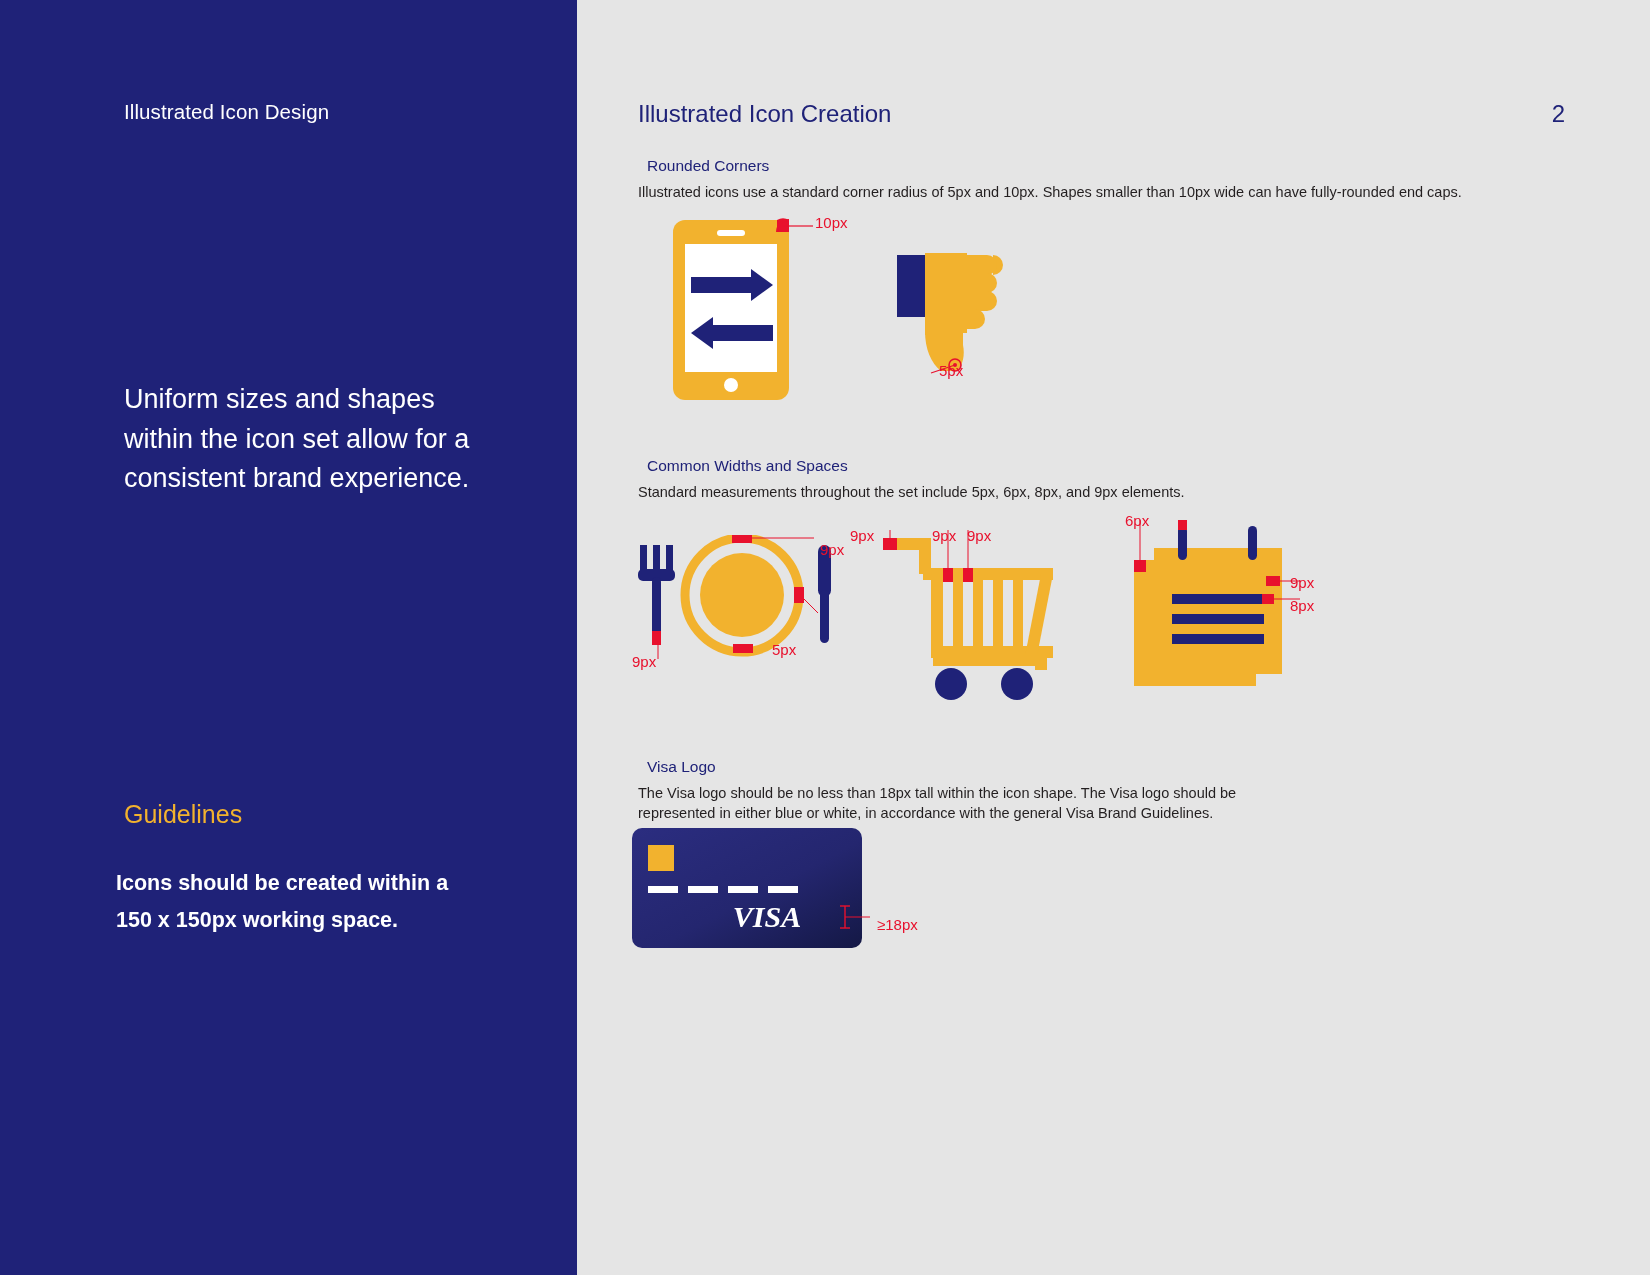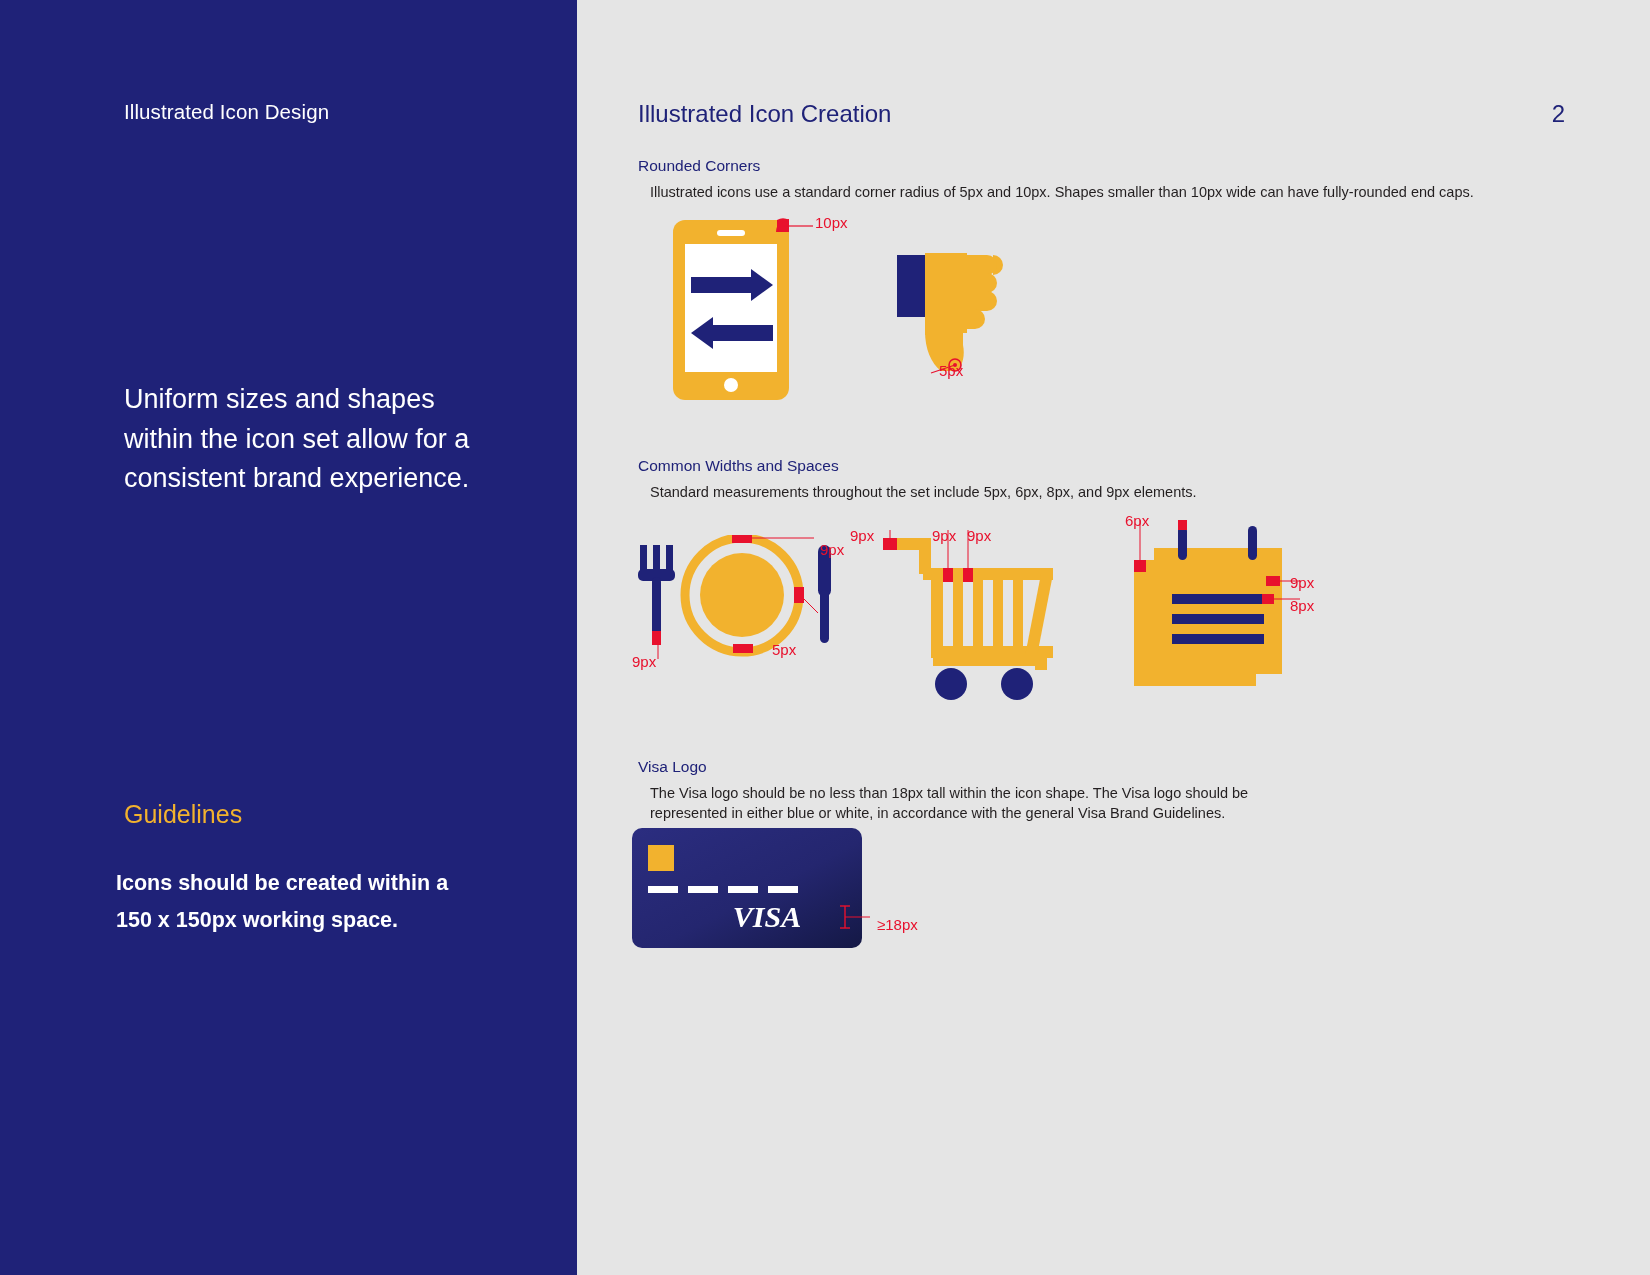--- a/index.html
+++ b/index.html
@@ -95,28 +95,28 @@
   .page-num {
     position: absolute;
     right: 85px;
     top: 100px;
     font-size: 24px;
     color: #1f2278;
     font-weight: 400;
   }
   .sec-title {
     position: absolute;
-    left: 61px;
+    left: 70px;
     font-size: 15.5px;
     color: #1f2278;
     font-weight: 400;
   }
   .sec-body {
     position: absolute;
-    left: 73px;
+    left: 61px;
     font-size: 14.5px;
     line-height: 20px;
     color: #231f20;
     font-weight: 400;
   }
   .figure {
     position: absolute;
   }
   .callout {
     position: absolute;

